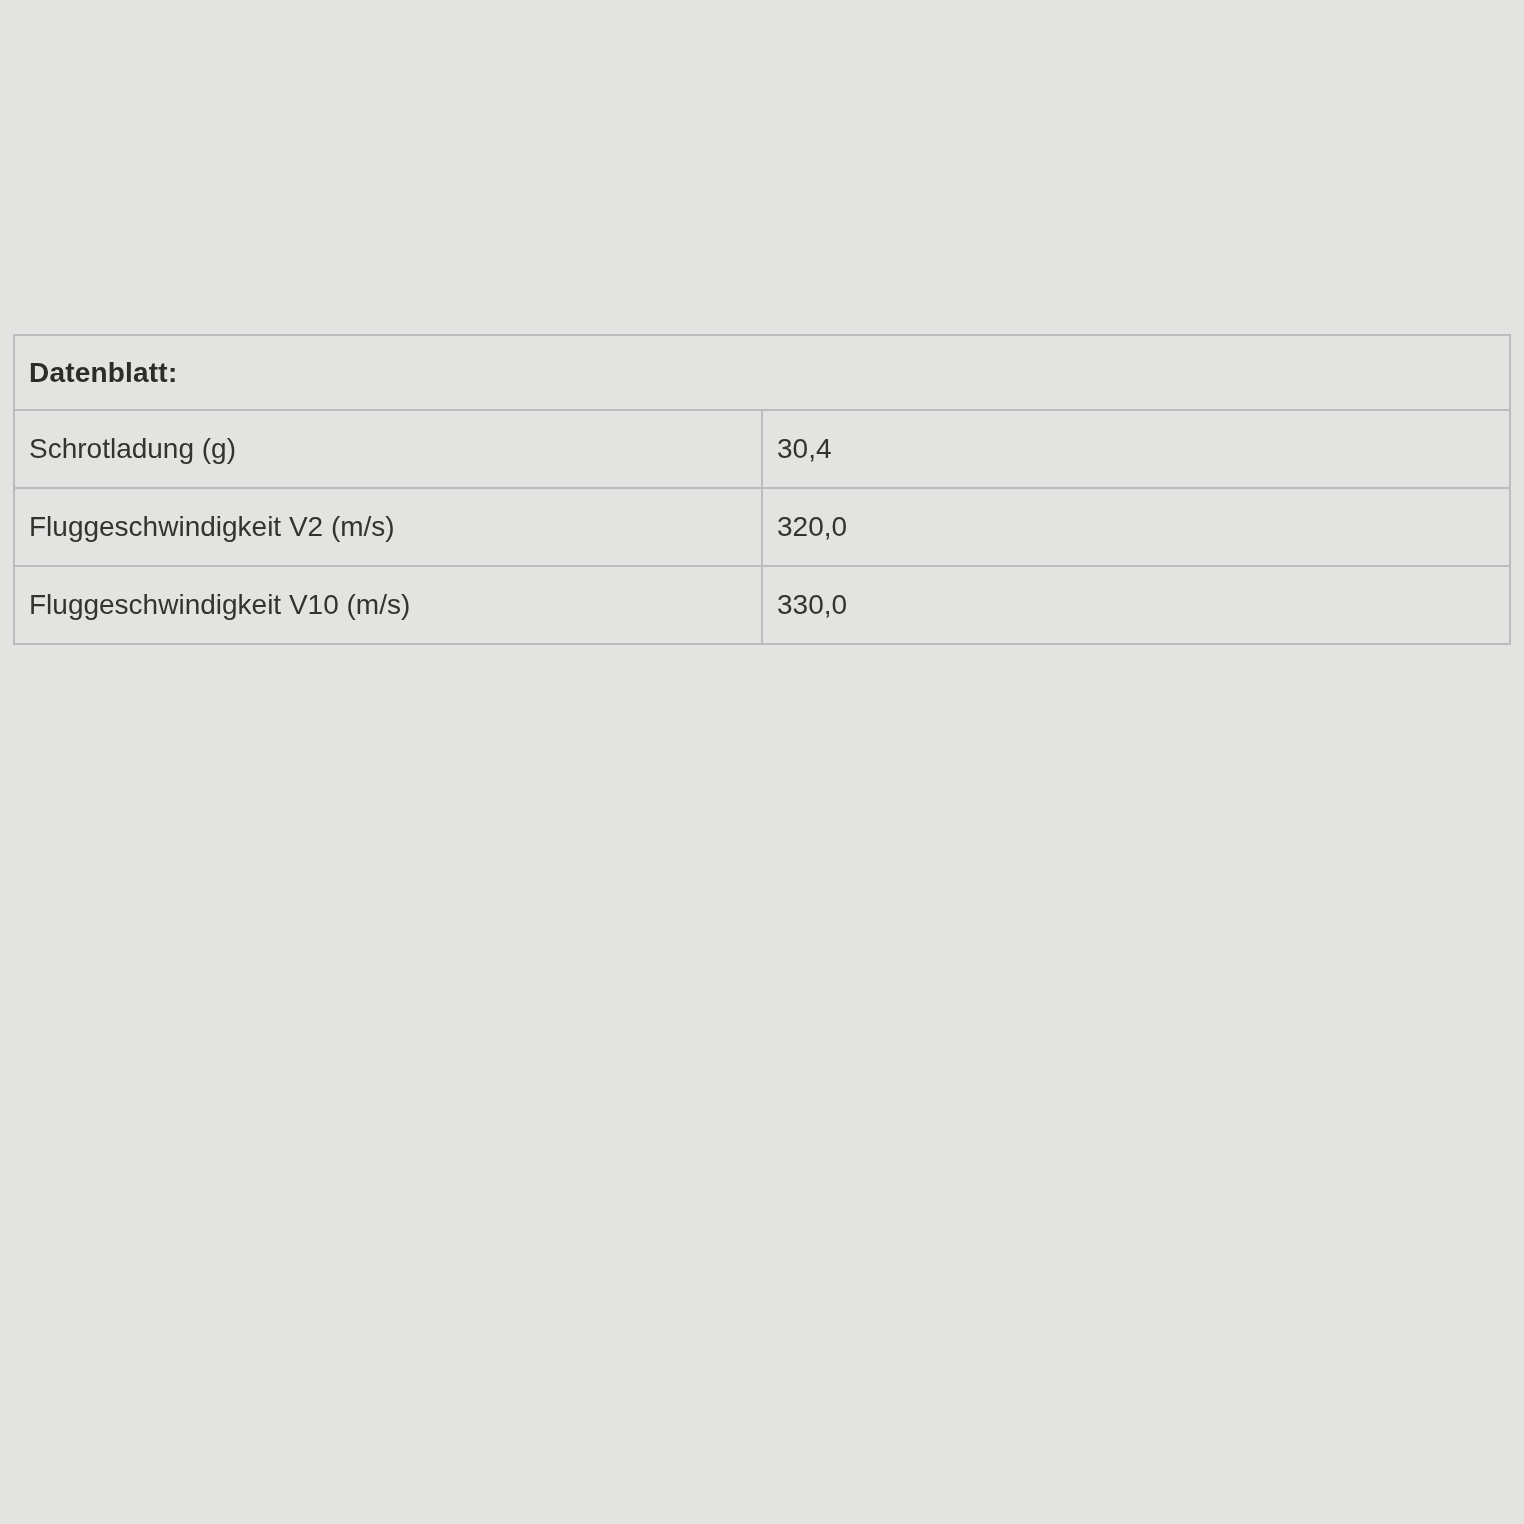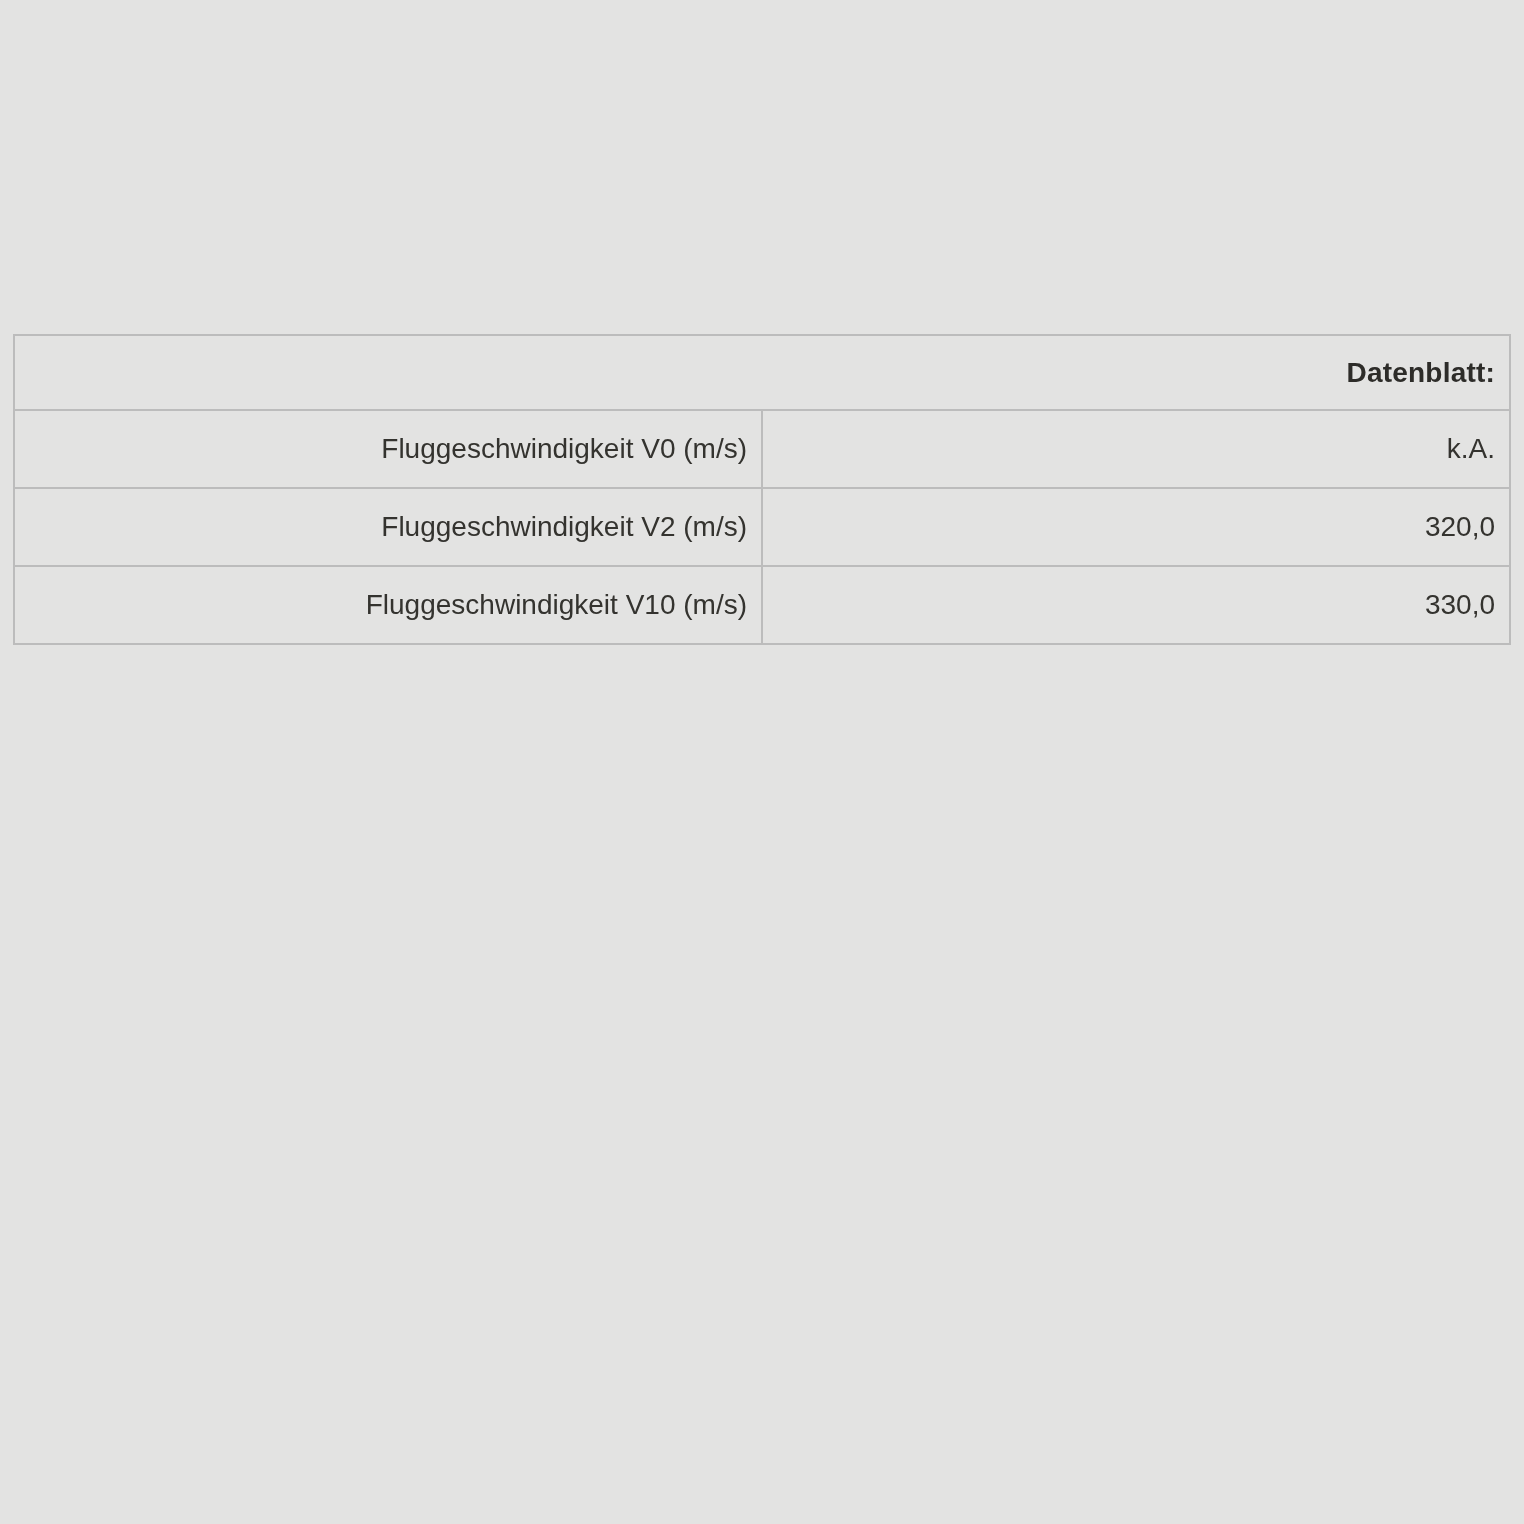--- a/index.html
+++ b/index.html
@@ -24,21 +24,21 @@
     width: 100%;
     border-collapse: collapse;
     table-layout: fixed;
   }
   table.datasheet th,
   table.datasheet td {
     border: 2px solid #bcbcbc;
     font-size: 28px;
     line-height: 1.2;
     color: #34332f;
-    text-align: right;
+    text-align: left;
     vertical-align: middle;
     padding: 0 14px;
     overflow: hidden;
     white-space: nowrap;
   }
   table.datasheet th.title-cell {
     height: 73px; 
     font-weight: bold;
     color: #2d2c29;
     letter-spacing: 0.2px;
@@ -58,22 +58,22 @@
     <colgroup>
       <col class="label-col">
       <col class="value-col">
     </colgroup>
     <tbody>
       <tr>
         <th class="title-cell" colspan="2">Datenblatt:</th>
       </tr>
 
       <tr>
-        <td>Fluggeschwindigkeit V0 (m/s)</td>
-        <td>k.A.</td>
+        <td>Schrotladung (g)</td>
+        <td>30,4</td>
       </tr>
       <tr>
         <td>Fluggeschwindigkeit V2 (m/s)</td>
         <td>320,0</td>
       </tr>
       <tr>
         <td>Fluggeschwindigkeit V10 (m/s)</td>
         <td>330,0</td>
       </tr>
     </tbody>

